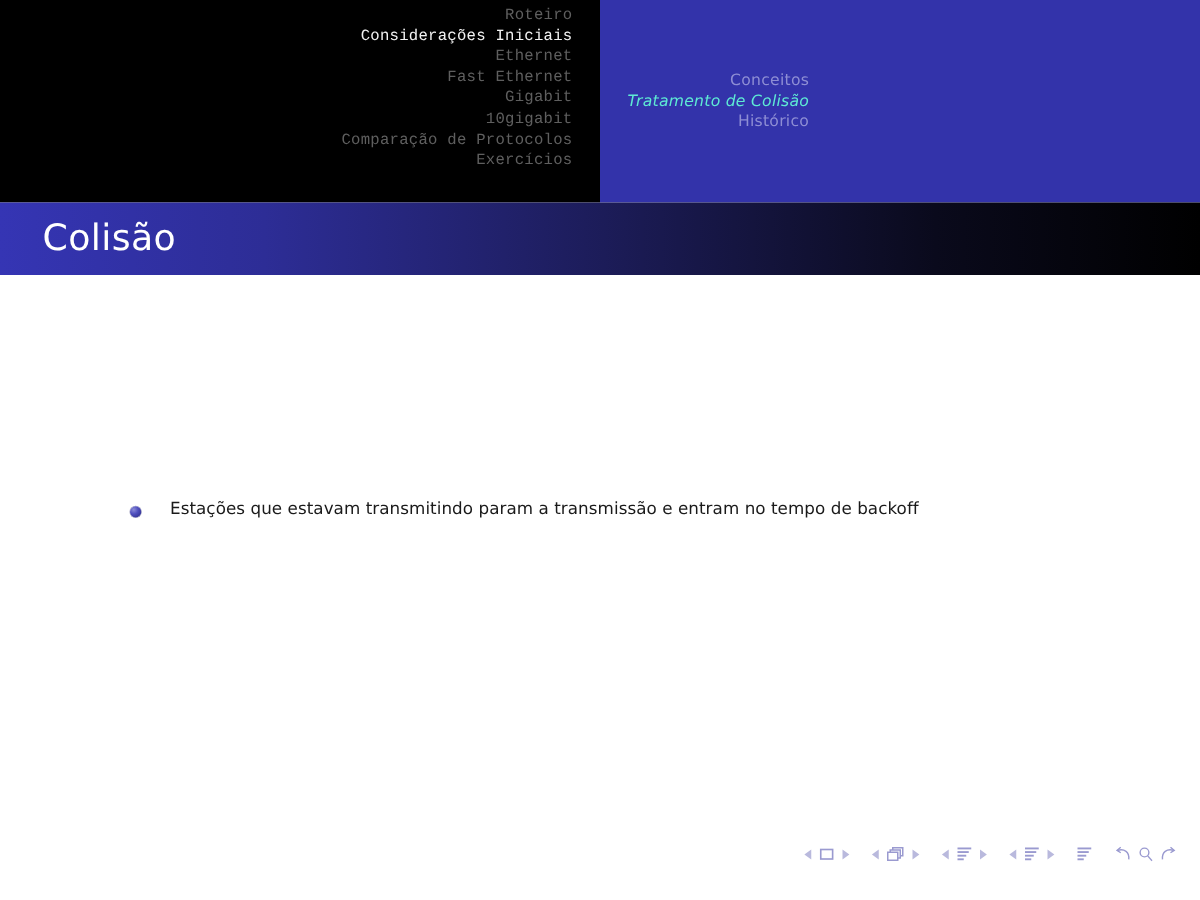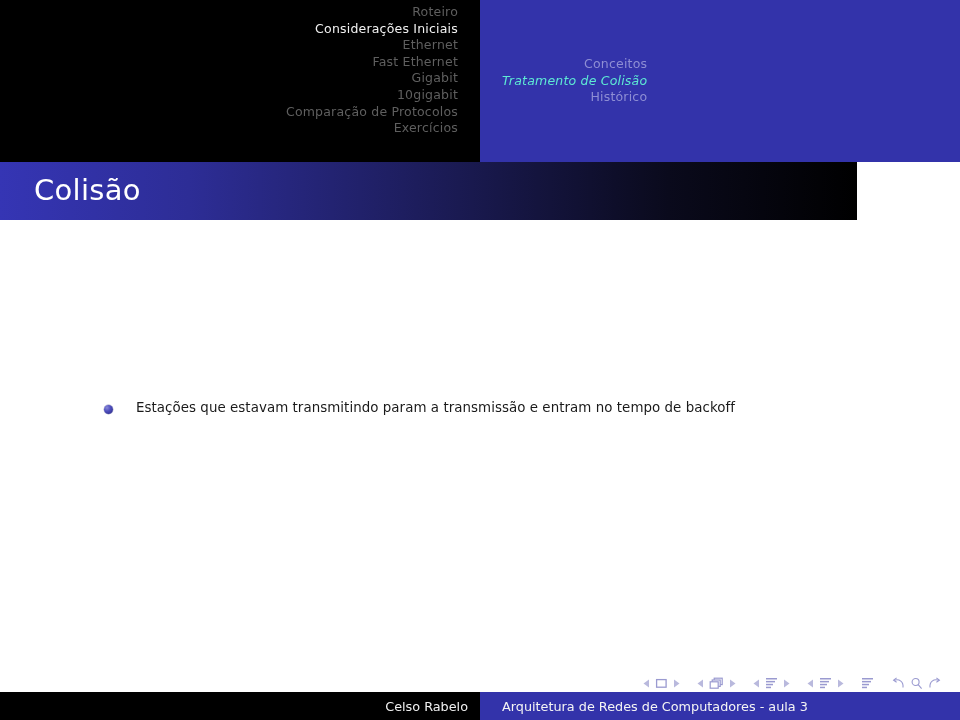--- a/index.html
+++ b/index.html
@@ -19,20 +19,21 @@
   
   .headbar {
     position:absolute; top:0; left:0;
     width:960px; height:162px;
     display:flex;
   }
   .head-left {
     width:480px; height:162px;
     background:#000000;
     position:relative;
+    font-family:Liberation Mono, monospace;
   }
   .head-right {
     width:480px; height:162px;
     background:#3333aa;
     position:relative;
   }
   .sec-list {
     position:absolute;
     right:22px; top:4px;
     text-align:right;
@@ -58,21 +59,21 @@
     color:#8e8ed4;
     letter-spacing:.2px;
     white-space:nowrap;
     display:block;
   }
   .sub-item.current { color:#5eead4;font-style:italic; }
 
   
   .titlebar {
     position:absolute; top:162px; left:0;
-    width:857px; height:58px;
+    width:960px; height:58px;
     background:linear-gradient(to right,#3535b4 0%, #2d2d96 22%, #1b1b55 52%, #0a0a1c 78%, #000000 100%);
     text-align:right;
   }
   .titlebar .title {
     position:absolute;
     left:34px; top:50%;
     transform:translateY(-52%);
     font-size:29px;
     color:#ffffff;
     font-weight:400;
@@ -320,22 +321,14 @@
       <span class="navitem">
         <svg width="14" height="13" viewBox="0 0 14 13">
           <path class="glyph-s" d="M2 10.5 C1.4 4.5 5.5 1.8 10.8 3.2"></path>
           <polyline class="glyph-s" points="8.4,0.8 11.4,3.3 8.4,5.2"></polyline>
         </svg>
       </span>
     </div>
 
   </div>
 
-  <div class="footbar">
-    <div class="foot-left">
-      <span class="foot-author">Celso Rabelo</span>
-    </div>
-    <div class="foot-right">
-      <span class="foot-title">Arquitetura de Redes de Computadores - aula 3</span>
-    </div>
-  </div>
 
 </div>
 
 </body></html>

